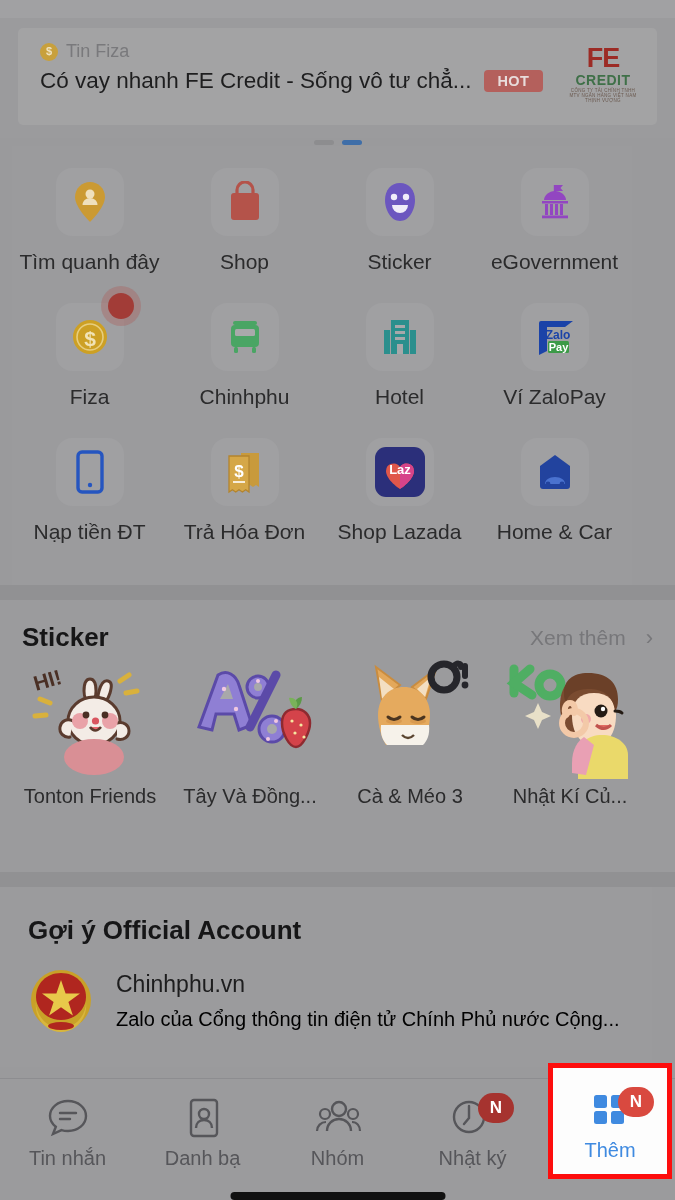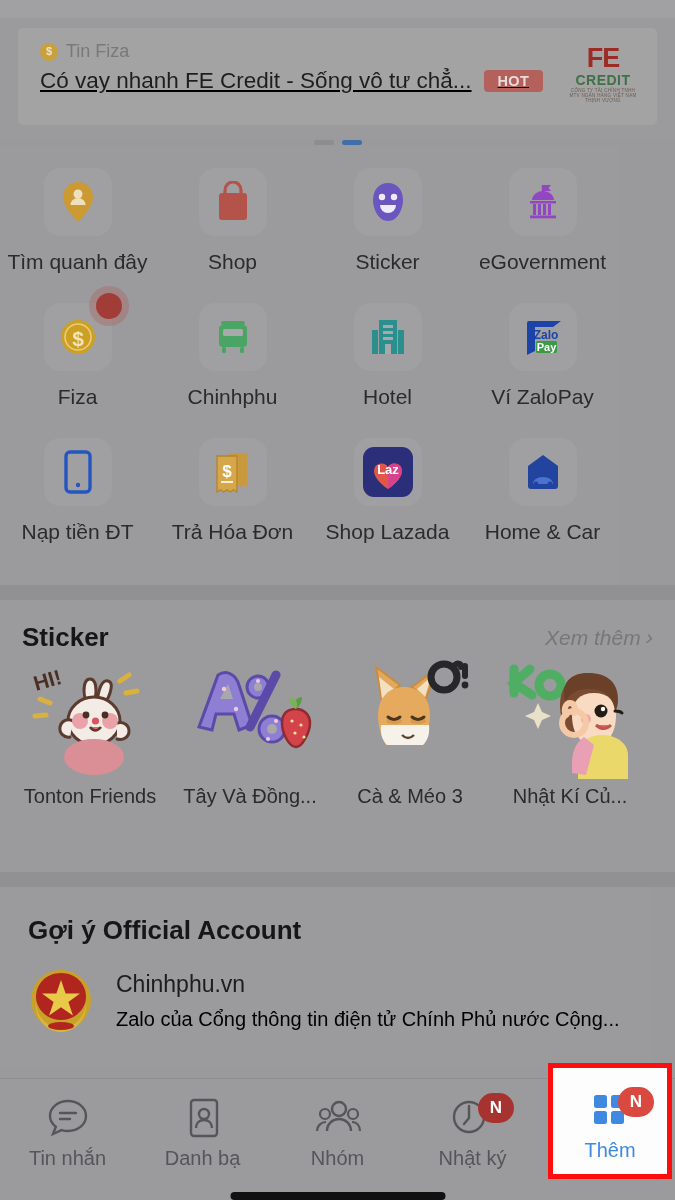--- a/index.html
+++ b/index.html
@@ -36,42 +36,42 @@
   }
   .coin-mini {
     width:18px;height:18px;border-radius:50%;
     background:#c8a03c;
     display:flex;align-items:center;justify-content:center;
     font-size:11px;color:#efe2c0;font-weight:bold;line-height:1;
   }
   .banner-src-label { font-size:18px; color:#79797c; }
   .banner-title-row {
     position:absolute; left:22px; top:40px; right:80px;
-    display:flex; align-items:center; gap:12px;text-decoration:underline;
+    display:flex; align-items:center; gap:12px;
   }
   .banner-title {
     font-size:22.5px; color:#1e1e1f; font-weight:500; white-space:nowrap;
   }
   .hot-badge {
     background:#b4605c; color:#e8dcdb; font-size:14.5px; font-weight:bold;
     padding:3px 14px; border-radius:4px; letter-spacing:.3px;
   }
   .fe-logo {
     position:absolute; right:20px; top:18px; width:68px; text-align:center;
   }
   .fe-top { font-size:27px; font-weight:bold; color:#9c2b25; letter-spacing:-1px; line-height:.95; font-family:"Liberation Sans", sans-serif;}
   .fe-mid { font-size:14px; font-weight:bold; color:#3f7048; letter-spacing:.5px; line-height:1.2;}
   .fe-sub { font-size:4.5px; color:#6b5a50; letter-spacing:.3px; }
   .dots { position:absolute; left:0; top:122px; width:675px; display:flex; justify-content:center; gap:8px; }
   .dot { width:20px;height:5px;border-radius:3px;background:#8d8d8f; }
   .dot.active { background:#3f6ea8; }
 
   
   .grid-section {
-    position:absolute; left:0; top:146px; width:620px; height:439px;
+    position:absolute; left:12px; top:146px; width:620px; height:439px;
     background:#9b9b9d;
   }
   .grid {
     display:grid; grid-template-columns:repeat(4,1fr);
     row-gap:0px; padding-top:22px;
   }
   .cell { display:flex; flex-direction:column; align-items:center; height:135px; position:relative; }
   .tile {
     width:68px;height:68px;border-radius:16px;
     background:#a0a0a2;
@@ -85,21 +85,21 @@
     background:#a23c37; box-shadow:0 0 0 7px rgba(172,90,86,.35);
   }
 
   
   .divider { position:absolute; left:0; width:675px; height:15px; background:#919193; }
 
   
   .sticker-section { position:absolute; left:0; top:600px; width:675px; height:272px; background:#9b9b9d; }
   .sec-head { display:flex; align-items:center; justify-content:space-between; padding:22px 22px 0 22px; }
   .sec-title { font-size:26px; font-weight:bold; color:#161617; }
-  .sec-more { display:flex; align-items:center; gap:5px; font-size:21px; color:#77777a;font-style:italic; }
+  .sec-more { display:flex; align-items:center; gap:20px; font-size:21px; color:#77777a; }
   .chev { font-size:22px; color:#77777a; line-height:1; }
   .sticker-row { display:flex; padding:0 10px; margin-top:6px; }
   .sticker-item { width:160px; flex:0 0 160px; display:flex; flex-direction:column; align-items:center; }
   .sticker-art { width:140px; height:120px; position:relative; }
   .sticker-label { margin-top:6px; font-size:20px; color:#2b2b2c; white-space:nowrap; overflow:hidden; text-overflow:ellipsis; max-width:158px; text-align:center;}
 
   
   .oa-section { position:absolute; left:0; top:887px; width:652px; height:180px; background:#9b9b9d; }
   .oa-title { font-size:26px; font-weight:bold; color:#161617; padding:28px 0 0 28px; }
   .oa-row { display:flex; align-items:center; padding:22px 0 0 28px; gap:22px; }

